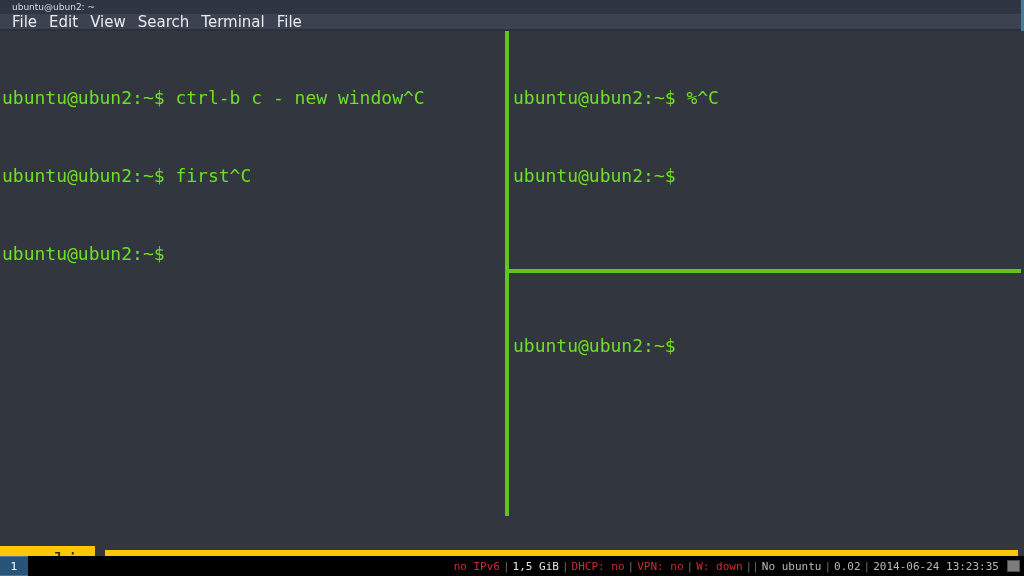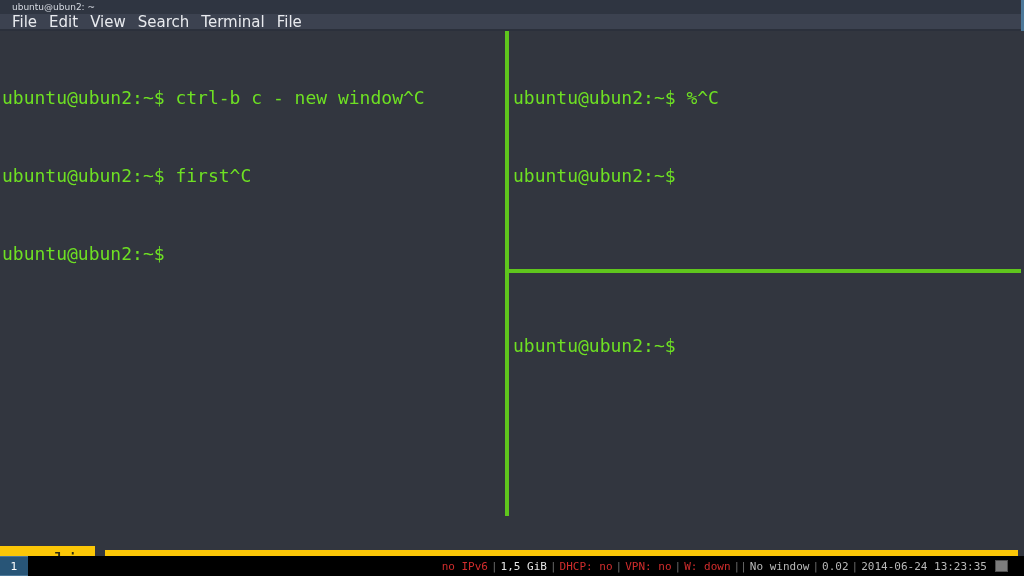--- a/index.html
+++ b/index.html
@@ -168,21 +168,21 @@
     display: flex;
     align-items: center;
     justify-content: center;
     font-family: "DejaVu Sans", sans-serif;
     font-size: 11px;
   }
   .status-right {
     margin-left: auto;
     display: flex;
     align-items: flex-start;
-    padding-right: 16px;
+    padding-right: 4px;
     white-space: nowrap;
   }
   .st-seg { padding: 0 3px; }
   .st-sep { color: #6b6b6b; }
   .st-red   { color: #d22d2d; }
   .st-white { color: #e6e6e6; }
   .st-green { color: #2f9e2f; }
   .st-gray  { color: #b9b9b9; }
   .tray-icon {
     width: 11px;
@@ -250,21 +250,21 @@
       <span class="st-sep">|</span>
       <span class="st-seg st-white">1,5 GiB</span>
       <span class="st-sep">|</span>
       <span class="st-seg st-red">DHCP: no</span>
       <span class="st-sep">|</span>
       <span class="st-seg st-red">VPN: no</span>
       <span class="st-sep">|</span>
       <span class="st-seg st-red">W: down</span>
       <span class="st-sep">|</span>
       <span class="st-sep">|</span>
-      <span class="st-seg st-gray">No window</span>
+      <span class="st-seg st-gray">No ubuntu</span>
       <span class="st-sep">|</span>
       <span class="st-seg st-gray">0.02</span>
       <span class="st-sep">|</span>
       <span class="st-seg st-gray">2014-06-24 13:23:35</span>
       <span class="tray-icon"></span>
     </div>
   </div>
 
 </div>
 

